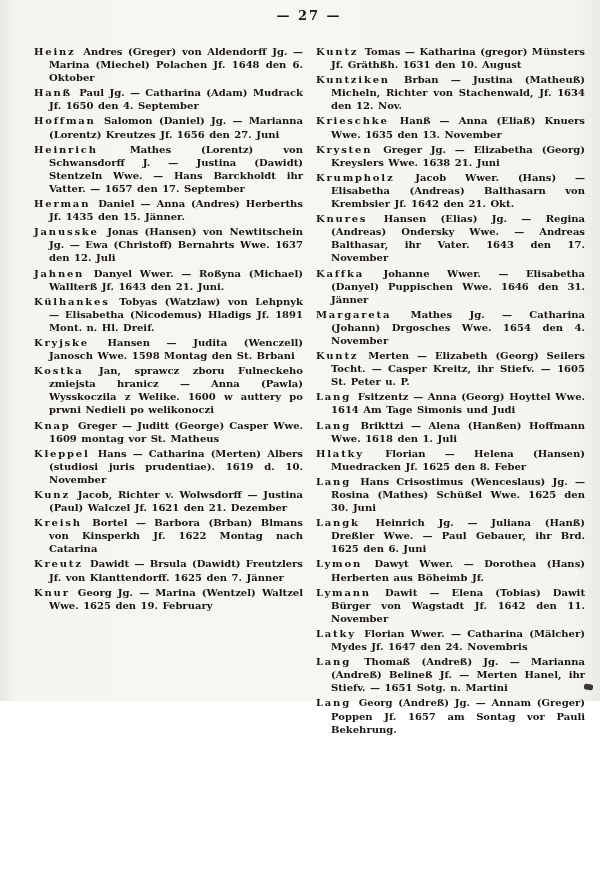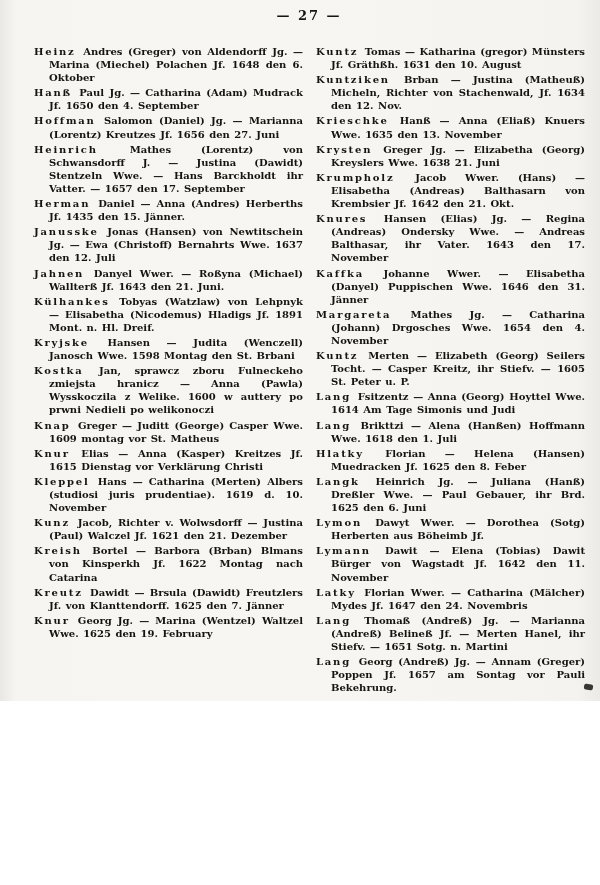--- a/index.html
+++ b/index.html
@@ -80,21 +80,20 @@
   <p class="entry"><span class="surname">Jahnen</span><span> Danyel Wwer. — Roßyna (Michael) Wallterß Jf. 1643 den 21. Juni.</span></p>
 
   <p class="entry"><span class="surname">Külhankes</span><span> Tobyas (Watzlaw) von Lehpnyk — Elisabetha (Nicodemus) Hladigs Jf. 1891 Mont. n. Hl. Dreif.</span></p>
 
   <p class="entry"><span class="surname">Kryjske</span><span> Hansen — Judita (Wenczell) Janosch Wwe. 1598 Montag den St. Brbani</span></p>
 
   <p class="entry"><span class="surname">Kostka</span><span> Jan, sprawcz zboru Fulneckeho zmiejsta hranicz — Anna (Pawla) Wysskoczila z Welike. 1600 w auttery po prwni Nedieli po welikonoczi</span></p>
 
   <p class="entry"><span class="surname">Knap</span><span> Greger — Juditt (George) Casper Wwe. 1609 montag vor St. Matheus</span></p>
 
-  <p class="entry"><span class="surname">Knur</span><span> Elias — Anna (Kasper) Kreitzes Jf. 1615 Dienstag vor Verklärung Christi</span></p>
 
 
   <p class="entry"><span class="surname">Kleppel</span><span> Hans — Catharina (Merten) Albers (studiosi juris prudentiae). 1619 d. 10. November</span></p>
 
   <p class="entry"><span class="surname">Kunz</span><span> Jacob, Richter v. Wolwsdorff — Justina (Paul) Walczel Jf. 1621 den 21. Dezember</span></p>
 
   <p class="entry"><span class="surname">Kreish</span><span> Bortel — Barbora (Brban) Blmans von Kinsperkh Jf. 1622 Montag nach Catarina</span></p>
 
   <p class="entry"><span class="surname">Kreutz</span><span> Dawidt — Brsula (Dawidt) Freutzlers Jf. von Klanttendorff. 1625 den 7. Jänner</span></p>
 
@@ -122,24 +121,25 @@
 
   <p class="entry"><span class="surname">Kuntz</span><span> Merten — Elizabeth (Georg) Seilers Tocht. — Casper Kreitz, ihr Stiefv. — 1605 St. Peter u. P.</span></p>
 
   <p class="entry"><span class="surname">Lang</span><span> Fsitzentz — Anna (Georg) Hoyttel Wwe. 1614 Am Tage Simonis und Judi</span></p>
 
   <p class="entry"><span class="surname">Lang</span><span> Brikttzi — Alena (Hanßen) Hoffmann Wwe. 1618 den 1. Juli</span></p>
 
 
   <p class="entry"><span class="surname">Hlatky</span><span> Florian — Helena (Hansen) Muedracken Jf. 1625 den 8. Feber</span></p>
 
+  <p class="entry"><span class="surname">Lang</span><span> Hans Crisostimus (Wenceslaus) Jg. — Rosina (Mathes) Schüßel Wwe. 1625 den 30. Juni</span></p>
 
   <p class="entry"><span class="surname">Langk</span><span> Heinrich Jg. — Juliana (Hanß) Dreßler Wwe. — Paul Gebauer, ihr Brd. 1625 den 6. Juni</span></p>
 
-  <p class="entry"><span class="surname">Lymon</span><span> Dawyt Wwer. — Dorothea (Sotg) Herberten aus Böheimb Jf.</span></p>
+  <p class="entry"><span class="surname">Lymon</span><span> Dawyt Wwer. — Dorothea (Hans) Herberten aus Böheimb Jf.</span></p>
 
   <p class="entry"><span class="surname">Lymann</span><span> Dawit — Elena (Tobias) Dawit Bürger von Wagstadt Jf. 1642 den 11. November</span></p>
 
   <p class="entry"><span class="surname">Latky</span><span> Florian Wwer. — Catharina (Mälcher) Mydes Jf. 1647 den 24. Novembris</span></p>
 
   <p class="entry"><span class="surname">Lang</span><span> Thomaß (Andreß) Jg. — Marianna (Andreß) Belineß Jf. — Merten Hanel, ihr Stiefv. — 1651 Sotg. n. Martini</span></p>
 
   <p class="entry"><span class="surname">Lang</span><span> Georg (Andreß) Jg. — Annam (Greger) Poppen Jf. 1657 am Sontag vor Pauli Bekehrung.</span></p>
 
 </div>

